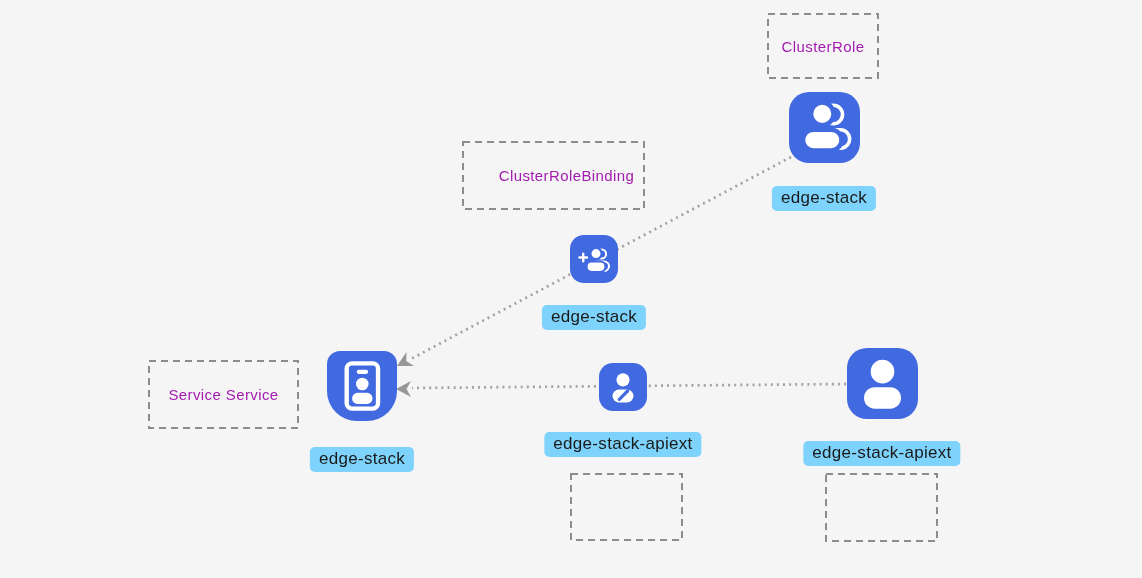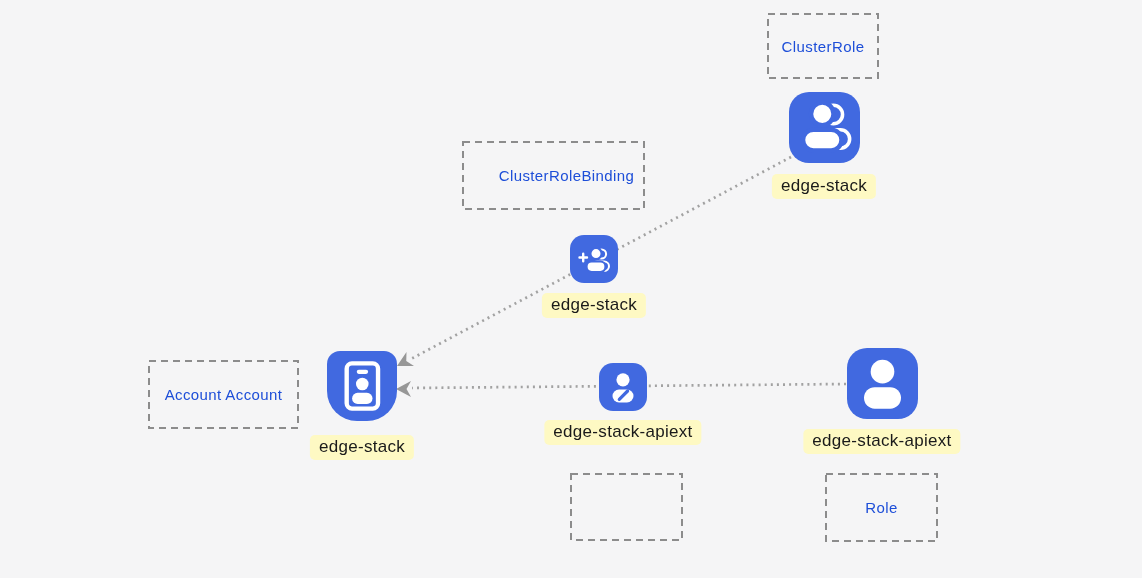--- a/index.html
+++ b/index.html
@@ -19,39 +19,40 @@
   .dashed-rect{
     fill:none;stroke:#8c8c8c;stroke-width:2;stroke-dasharray:7 5;
   }
   .dotted-line{
     stroke:#a2a2a2;stroke-width:2.7;stroke-dasharray:2 4.1;fill:none;
   }
   .arrowhead{fill:#979797;}
   .type-label{
     position:absolute;
     display:flex;align-items:center;justify-content:center;
-    color:#1d4ed8;font-size:15px;letter-spacing:.4px;
+    color:#a21caf;font-size:15px;letter-spacing:.4px;
     pointer-events:none;
   }
   .node{
     position:absolute;
     background:#4169e0;
     display:flex;align-items:center;justify-content:center;
   }
   .node svg{width:100%;height:100%;display:block;}
   .node-label{
     position:absolute;
     transform:translateX(-50%);
-    background:#fef9c3;
+    background:#7dd3fc;
     color:#1a1a1a;
     font-size:17px;
     letter-spacing:.3px;
     padding:2px 9px 3px 9px;
     border-radius:5px;
     white-space:nowrap;
+    margin-top:12px;
   }
 </style>
 </head>
 <body>
 
 <div class="canvas">
 
   <svg class="layer" viewBox="0 0 1142 578" aria-hidden="true">
     <rect class="dashed-rect" x="768" y="14" width="110" height="64"></rect>
     <rect class="dashed-rect" x="463" y="142" width="181" height="67"></rect>
@@ -61,22 +62,21 @@
 
     <line class="dotted-line" x1="791" y1="157" x2="409" y2="360"></line>
     <line class="dotted-line" x1="846" y1="384" x2="412" y2="388"></line>
 
     <polygon class="arrowhead" points="397,366 412,358 407.5,366 412,374" transform="rotate(-28 397 366)"></polygon>
     <polygon class="arrowhead" points="396,389 411,381 406.5,389 411,397"></polygon>
   </svg>
 
   <div class="type-label" style="left:768px;top:14px;width:110px;height:64px;">ClusterRole</div>
   <div class="type-label" style="left:476px;top:142px;width:181px;height:67px;">ClusterRoleBinding</div>
-  <div class="type-label" style="left:149px;top:361px;width:149px;height:67px;">Account Account</div>
-  <div class="type-label" style="left:826px;top:474px;width:111px;height:67px;">Role</div>
+  <div class="type-label" style="left:149px;top:361px;width:149px;height:67px;">Service Service</div>
 
   <div class="node" style="left:789px;top:92px;width:71px;height:71px;border-radius:20px;">
     <svg viewBox="0 0 48 48">
       <circle cx="30" cy="15.2" r="6.2" fill="none" stroke="#ffffff" stroke-width="2.4"></circle>
       <rect x="17" y="25.5" width="24" height="12.5" rx="6.2" fill="none" stroke="#ffffff" stroke-width="2.4"></rect>
       <circle cx="22.5" cy="14.8" r="7.6" fill="#ffffff" stroke="#4169e0" stroke-width="3"></circle>
       <rect x="9.5" y="25.5" width="26" height="14" rx="7" fill="#ffffff" stroke="#4169e0" stroke-width="3"></rect>
     </svg>
   </div>
   <div class="node-label" style="left:824px;top:174px;">edge-stack</div>

